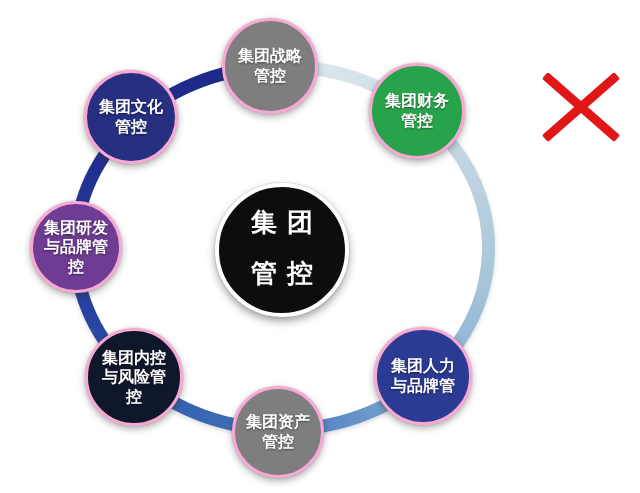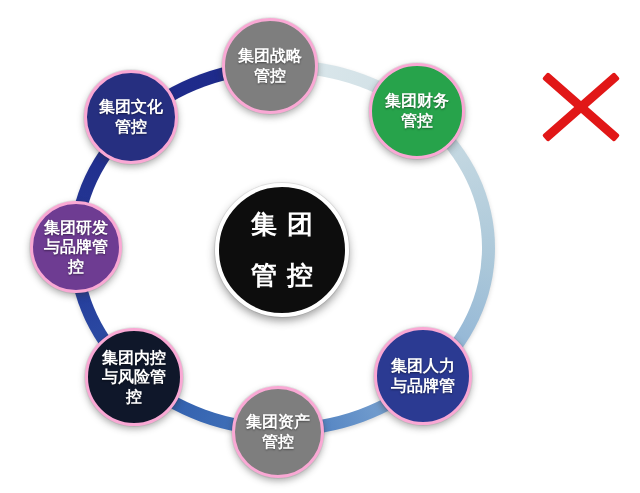--- a/index.html
+++ b/index.html
@@ -77,21 +77,21 @@
     box-sizing: border-box;
     display: flex;
     align-items: center;
     justify-content: center;
     text-align: center;
     z-index: 4;
     box-shadow: 0 0 0 1px rgba(0,0,0,0.08), 0 4px 9px rgba(40,40,40,0.45);
   }
   .center-label {
     color: #ffffff;
-    font-family: Liberation Sans, sans-serif;
+    font-family: Liberation Mono, monospace;
     font-weight: 700;
     font-size: 26px;
     line-height: 1.95;
     letter-spacing: 10px;
     padding-left: 10px;
     white-space: pre-line;
   }
   
   .x-mark {
     position: absolute;

